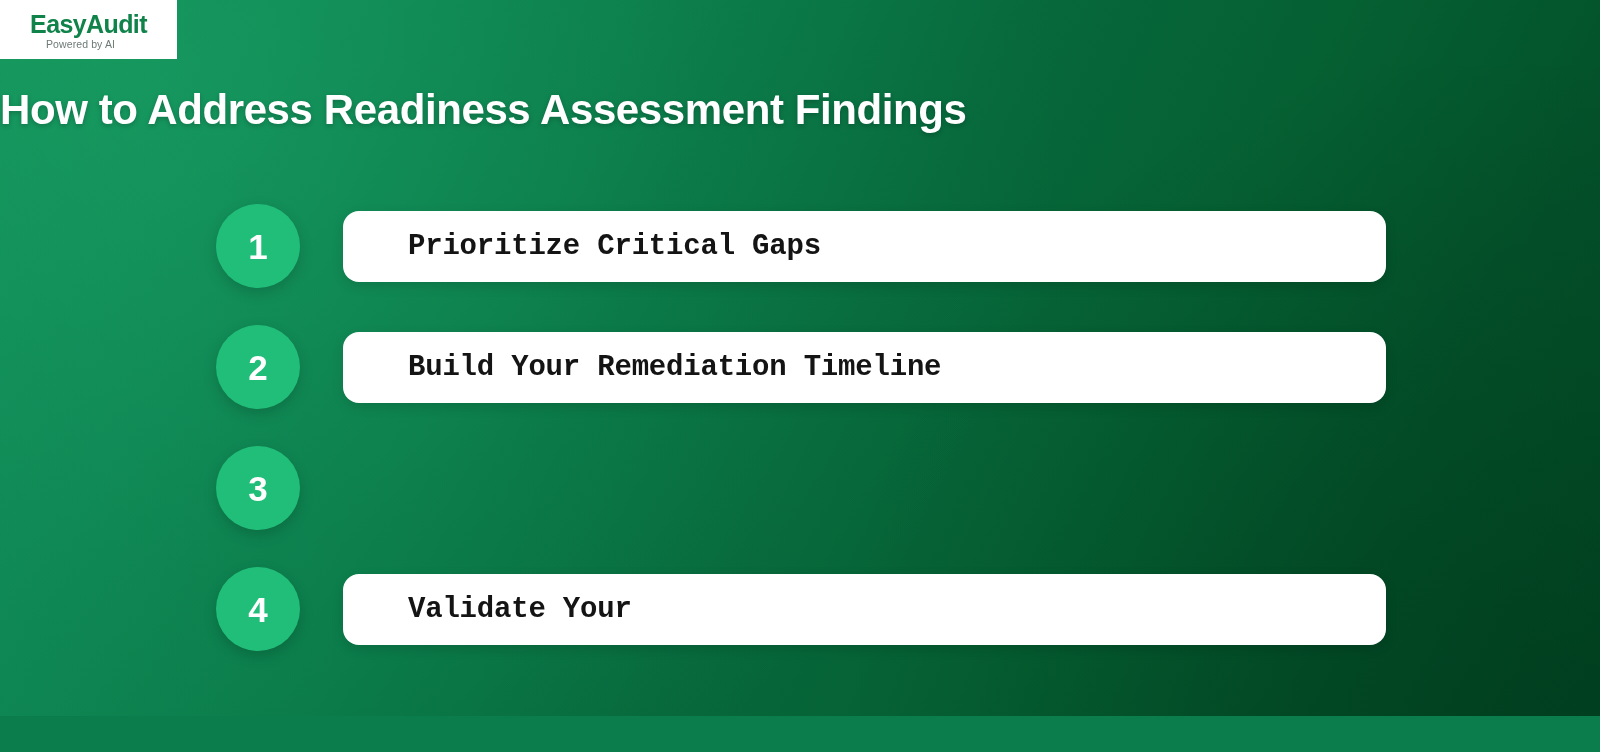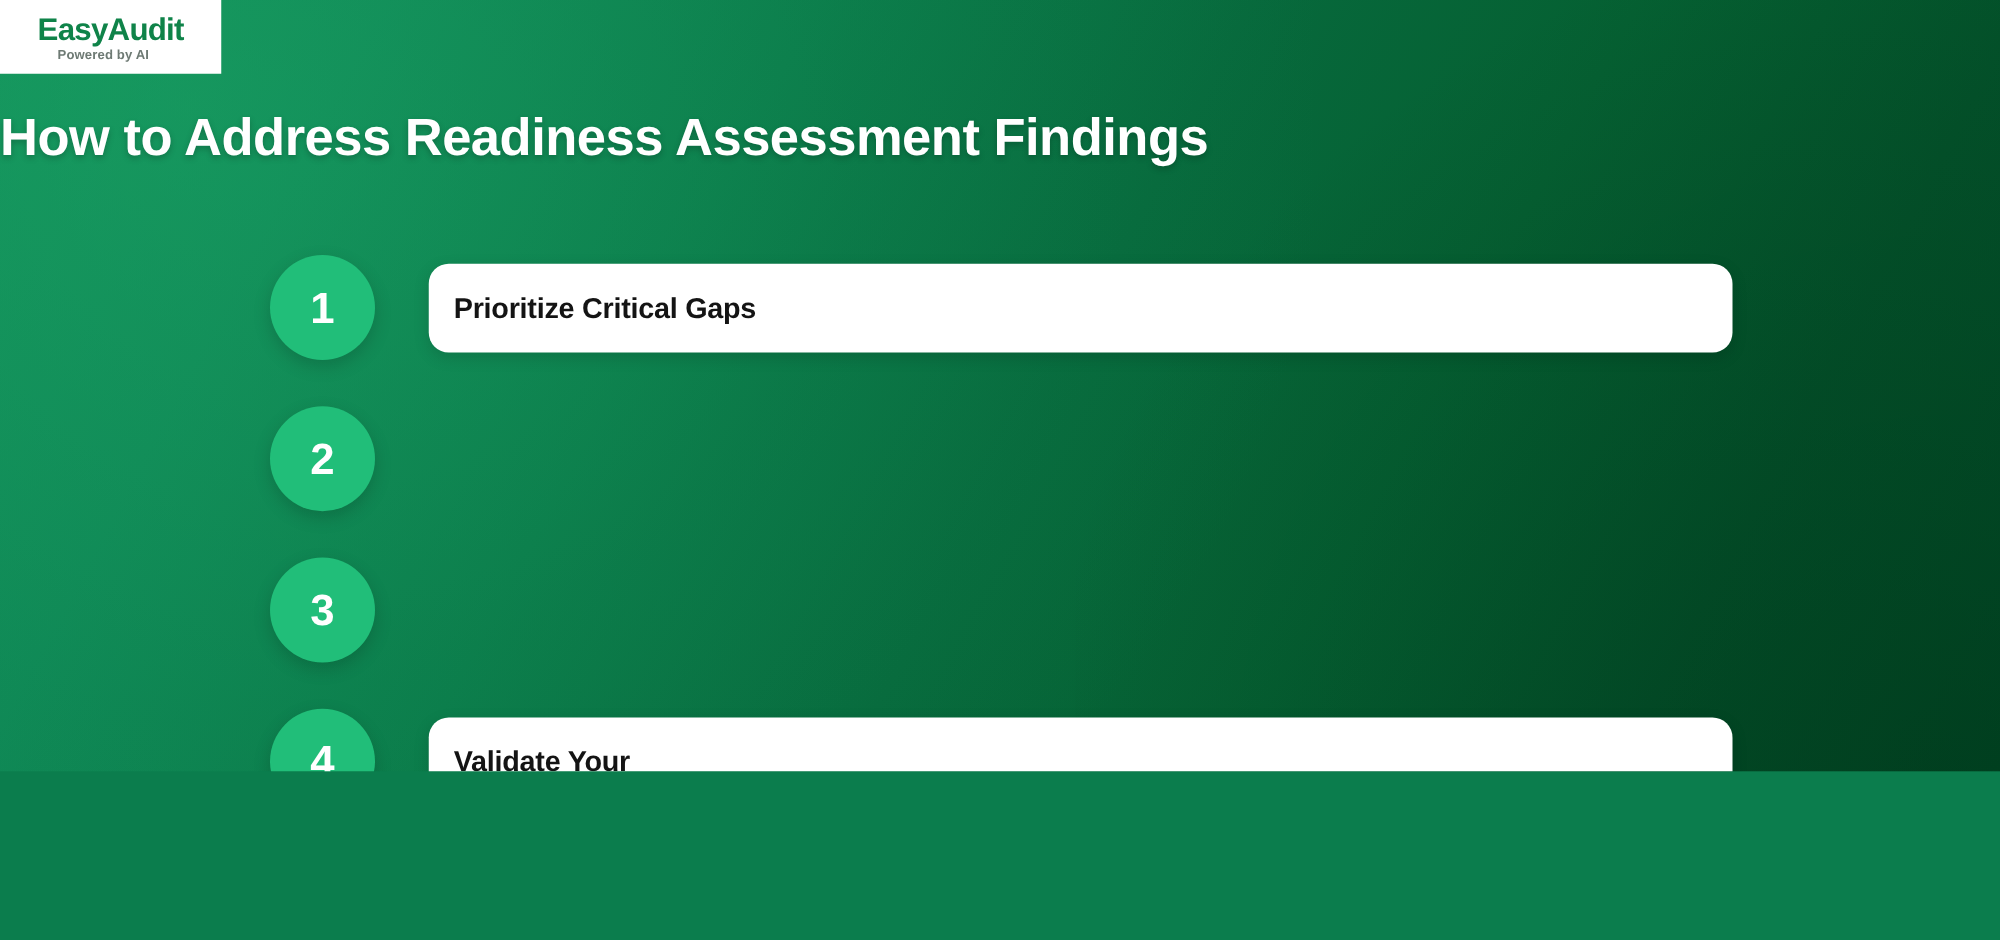--- a/index.html
+++ b/index.html
@@ -10,21 +10,21 @@
     width: 1600px;
     height: 752px;
     overflow: hidden;
     font-family: "Liberation Sans", sans-serif;
     background: #0B7D4D;
   }
 
   .canvas {
     position: relative;
     width: 1600px;
-    height: 617px;
+    height: 716px;
     background:
       linear-gradient(118deg,
         #11905A 0%,
         #0E8755 16%,
         #0A7A49 34%,
         #07693C 52%,
         #056032 68%,
         #03522A 84%,
         #004B25 100%);
     overflow: hidden;
@@ -70,21 +70,21 @@
     font-weight: 700;
     letter-spacing: -0.6px;
     color: #0F8349;
     line-height: 1;
     font-family: "Liberation Sans", sans-serif;
   }
   .logo-tagline {
     margin-top: 2px;
     margin-left: 28px;
     font-size: 10.5px;
-    font-weight: 700;
+    font-weight: 400;
     color: #6E7A74;
     line-height: 1;
     letter-spacing: 0.1px;
     align-self: flex-start;
     padding-left: 18px;
     text-align: center;
   }
 
   
   .title {
@@ -142,24 +142,25 @@
     background: #FFFFFF;
     border-radius: 16px;
     display: flex;
     align-items: center;
     padding-left: 20px;
     box-sizing: border-box;
     box-shadow: 0 4px 12px rgba(0,0,0,0.13);
   }
   .step-label {
     color: #141414;
-    font-size: 23px;
+    font-size: 29px;
     font-weight: 700;
     letter-spacing: -0.2px;
-    font-family: Liberation Sans, sans-serif;
+    font-family: Liberation Mono, monospace;
+    margin-left: 45px;
   }
 </style>
 </head>
 <body>
 
 <div class="canvas">
 
   <div class="sheen"></div>
   <div class="sheen2"></div>
 
@@ -174,20 +175,23 @@
 
     <div class="step-row">
       <div class="step-circle">1</div>
       <div class="step-card">
         <span class="step-label">Prioritize Critical Gaps</span>
       </div>
     </div>
 
     <div class="step-row">
       <div class="step-circle">2</div>
+      <div class="step-card">
+        <span class="step-label">Build Your Remediation Timeline</span>
+      </div>
     </div>
 
     <div class="step-row">
       <div class="step-circle">3</div>
     </div>
 
     <div class="step-row">
       <div class="step-circle">4</div>
       <div class="step-card">
         <span class="step-label">Validate Your</span>

